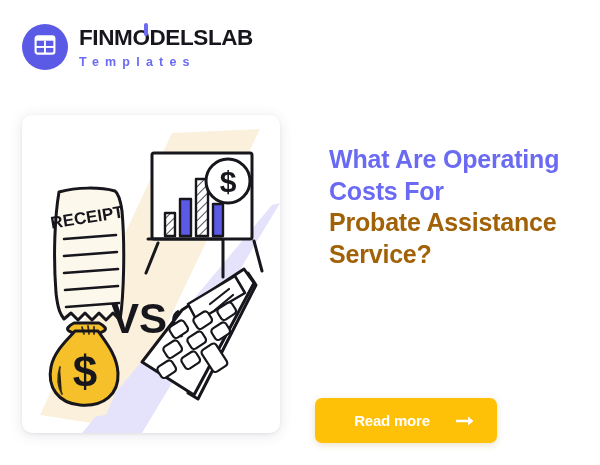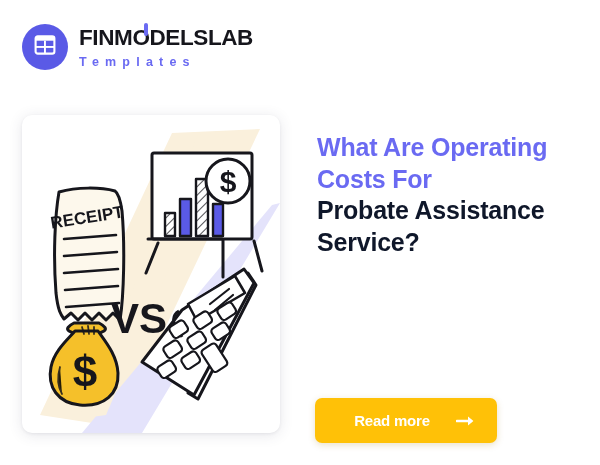--- a/index.html
+++ b/index.html
@@ -86,28 +86,28 @@
   }
 
   
   .content {
     position: absolute;
     left: 313px;
     top: 128px;
     width: 266px;
   }
   .headline {
-    margin: 4px;
+    margin: 16px;
     font-size: 25px;
     font-weight: 700;
     line-height: 1.26;
     letter-spacing: -0.2px;
   }
   .headline-prefix { color: #6a6af2; display: block; }
-  .headline-main { color: #0f172a; display: block; }
+  .headline-main { color: #a16207; display: block; }
 
   
   .cta {
     position: absolute;
     left: 315px;
     top: 398px;
     width: 182px;
     height: 45px;
     border: none;
     border-radius: 7px;

